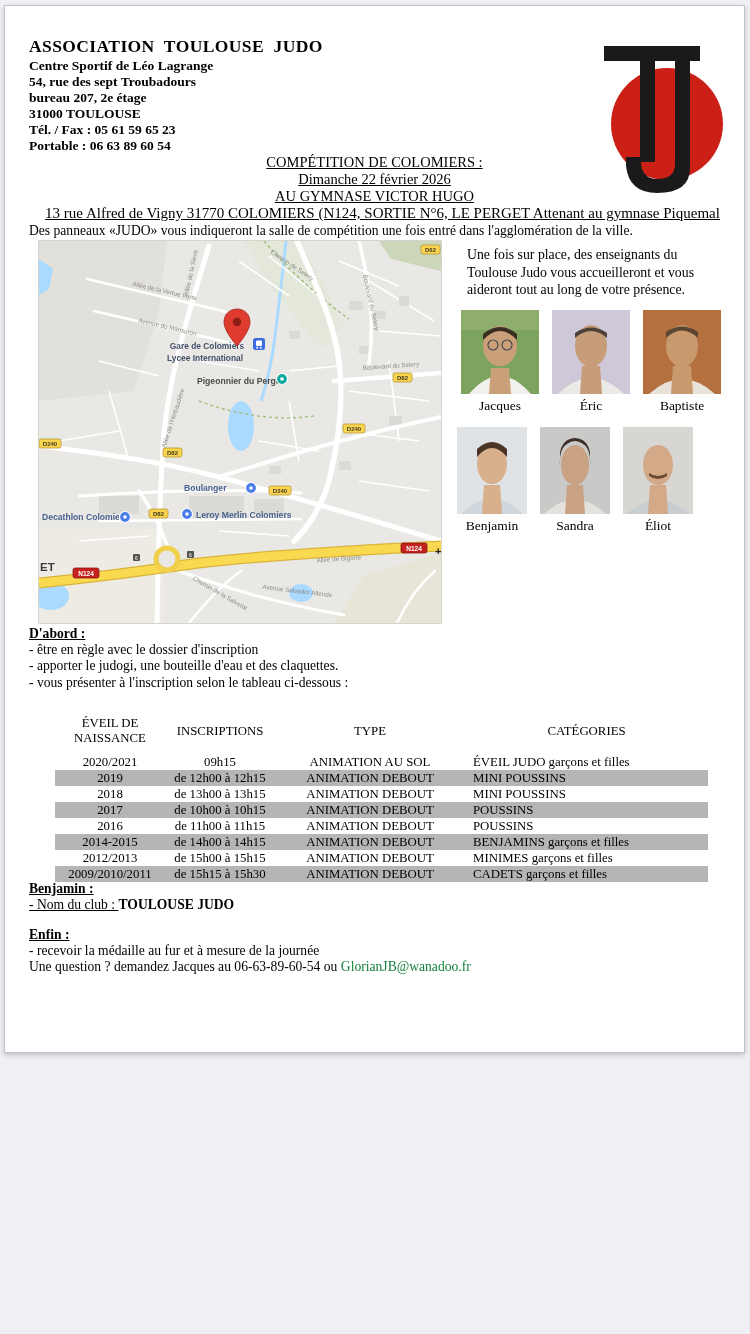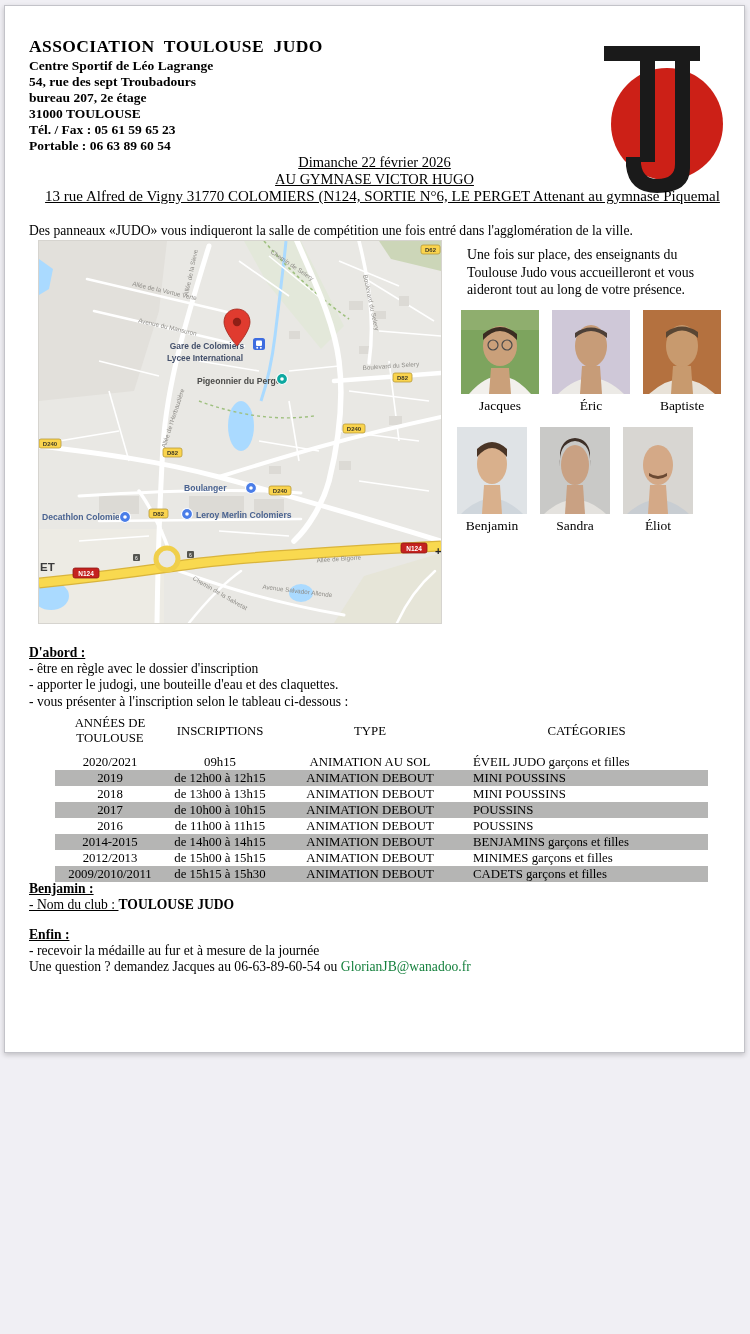--- a/index.html
+++ b/index.html
@@ -17,21 +17,21 @@
   .welcome{left:462px;top:240px;width:262px;font-size:13.8px;line-height:17.5px;}
   .staff-row{display:flex;gap:13px;}
   .staff-row1{left:456px;top:304px;}
   .staff-row2{left:452px;top:421px;}
   .staff-cell{display:flex;flex-direction:column;align-items:center;justify-content:space-between;}
   .staff-row1 .photo{width:78px;height:84px;}
   .staff-row2 .photo{width:70px;height:87px;}
   .staff-name{font-size:13.5px;margin-top:4px;}
   .sec{font-size:13.6px;line-height:16.2px;}
   .sec-title{font-weight:bold;text-decoration:underline;}
-  .dabord{left:24px;top:620px;margin-top:19px;}
+  .dabord{left:24px;top:620px;}
   .attention{left:24px;top:875px;}
   .enfin{left:24px;top:921px;}
   .club-label{text-decoration:underline;}
   .club-value{font-weight:bold;}
   .email{color:#15803d;}
   .tbl{left:50px;top:702px;width:653px;font-size:12.8px;}
   .tr{display:flex;align-items:center;height:16px;}
   .tr.head{height:46px;}
   .tr.shaded{background:#b5b5b4;}
   .c1{width:110px;text-align:center;}
@@ -66,20 +66,21 @@
   <div class="abs logo">
     <svg width="135" height="163" viewBox="0 0 135 163">
       <circle cx="74" cy="88" r="56" fill="#cc2017"></circle>
       <rect x="11" y="10" width="96" height="15" fill="#1a1a1a"></rect>
       <rect x="47" y="10" width="15" height="116" fill="#1a1a1a"></rect>
       <path d="M75 10 L97 10 L97 132 Q97 157 64 157 Q36 157 33 130 L33 121 L48 121 L48 128 Q50 143 64 143 Q82 143 82 128 L82 10 Z" fill="#1a1a1a"></path>
     </svg>
   </div>
 
   <div class="abs event">
+    <div><span class="u">COMPÉTITION DE COLOMIERS :</span></div>
     <div><span class="u">Dimanche 22 février 2026</span></div>
     <div><span class="u">AU GYMNASE VICTOR HUGO</span></div>
     <div class="addr"><span class="u">13 rue Alfred de Vigny 31770 COLOMIERS (N124, SORTIE N°6, LE PERGET Attenant au gymnase Piquemal</span></div>
   </div>
   <div class="abs signs">Des panneaux «JUDO» vous indiqueront la salle de compétition une fois entré dans l'agglomération de la ville.</div>
 
   <div class="abs map">
     <svg width="402" height="382" viewBox="0 0 402 382">
       <rect x="0" y="0" width="402" height="382" fill="#e9e8e4"></rect>
 
@@ -335,21 +336,21 @@
 
   <div class="abs sec dabord">
     <div><span class="sec-title">D'abord :</span></div>
     <div>- être en règle avec le dossier d'inscription</div>
     <div>- apporter le judogi, une bouteille d'eau et des claquettes.</div>
     <div>- vous présenter à l'inscription selon le tableau ci-dessous :</div>
   </div>
 
   <div class="abs tbl">
     <div class="tr head">
-      <div class="c1">ANNÉES DE TOULOUSE</div>
+      <div class="c1">ÉVEIL DE NAISSANCE</div>
       <div class="c2">INSCRIPTIONS</div>
       <div class="c3">TYPE</div>
       <div class="c4">CATÉGORIES</div>
     </div>
     <div class="tr">
       <div class="c1">2020/2021</div>
       <div class="c2">09h15</div>
       <div class="c3">ANIMATION AU SOL</div>
       <div class="c4">ÉVEIL JUDO garçons et filles</div>
     </div>

